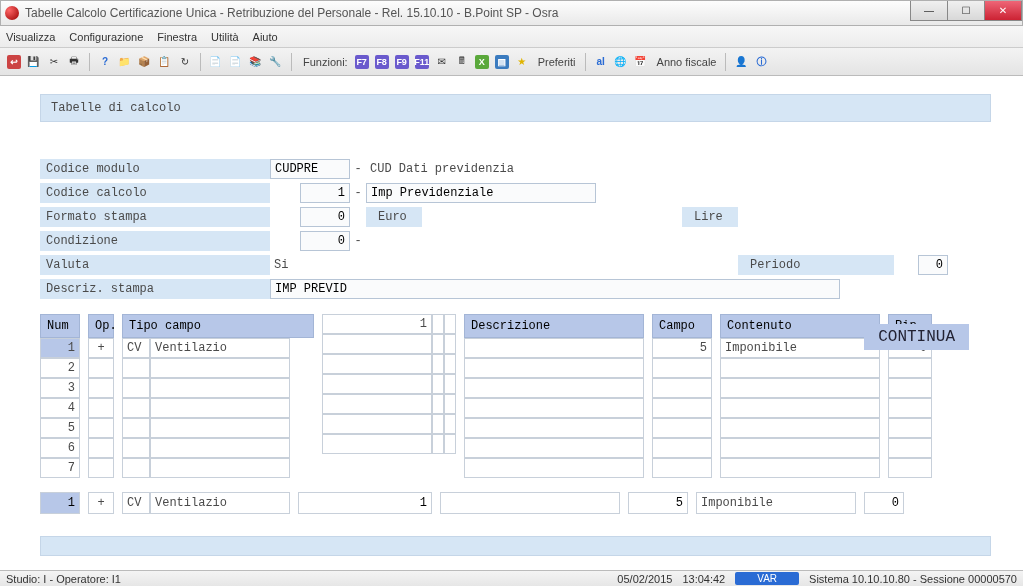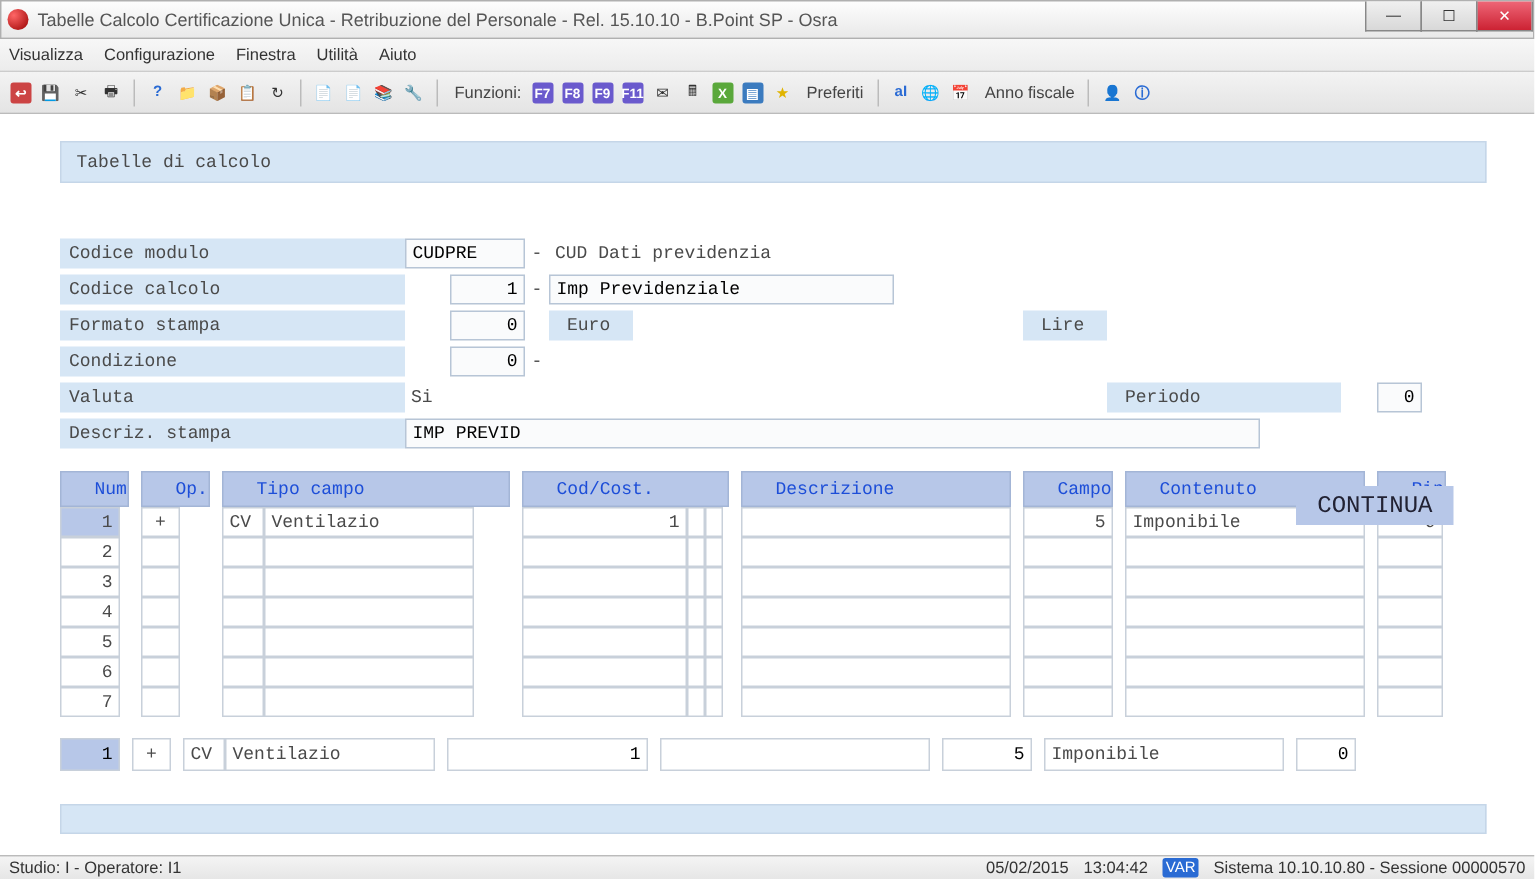--- a/index.html
+++ b/index.html
@@ -94,21 +94,21 @@
   .form-label { width: 230px; background:#d6e6f5; padding:3px 6px; border:0;}
   .field-sm { width:80px; height:20px; border:1px solid #b7c5d6; background:#fafbfc; text-align:right; padding:2px 4px; font-family:inherit; font-size:12px;}
   .field-md { width:230px; height:20px; border:1px solid #b7c5d6; background:#fafbfc; padding:2px 4px; font-family:inherit; font-size:12px;}
   .field-lg { width:570px; height:20px; border:1px solid #b7c5d6; background:#fafbfc; padding:2px 4px; font-family:inherit; font-size:12px;}
   .dash { width:16px; text-align:center;}
   .txt { padding:2px 4px;}
   .badge { background:#d6e6f5; padding:3px 12px;}
 
   .grid-wrap { margin-top:14px; display:flex; gap:8px;}
   .gcol { display:flex; flex-direction:column;}
-  .ghead { background:#b7c7e8; color:#1d4ed8; padding:4px 22px; border:1px solid #a3b5d6; font-family:"Courier New",monospace; font-size:12px; }
+  .ghead { background:#b7c7e8; color:#000000; padding:4px 6px; border:1px solid #a3b5d6; font-family:"Courier New",monospace; font-size:12px; }
   .gcell { height:20px; border:1px solid #c8d0da; background:#fff; padding:2px 4px; font-family:"Courier New",monospace; font-size:12px; display:flex; align-items:center;}
   .gcell.r { justify-content:flex-end;}
   .gcell.c { justify-content:center;}
   .w-num{width:40px;} .w-op{width:26px;} .w-cv{width:28px;} .w-tc{width:140px;}
   .w-cod{width:110px;} .w-flag{width:12px;} .w-desc{width:180px;} .w-campo{width:60px;}
   .w-cont{width:160px;} .w-rip{width:44px;}
 
   .edit-row { margin-top:14px; display:flex; gap:8px; align-items:center;}
   .ebox { border:1px solid #c8d0da; background:#fff; height:22px; padding:2px 4px; display:flex; align-items:center; font-family:"Courier New",monospace; font-size:12px;}
   .ebox.r{justify-content:flex-end;}
@@ -123,21 +123,21 @@
   .statusbar {
     position:absolute; bottom:0; left:0; right:0;
     height:16px;
     background:linear-gradient(#f4f4f4,#e6e6e6);
     border-top:1px solid #bbb;
     font-size:11px; color:#333;
     display:flex; align-items:center;
     padding: 0 6px;
   }
   .statusbar .right { margin-left:auto; display:flex; align-items:center; gap:10px;}
-  .var-badge { background:#2a6bd4; color:#fff; padding:1px 2px; font-size:10px; border-radius:2px;}
+  .var-badge { background:#2a6bd4; color:#fff; padding:1px 22px; font-size:10px; border-radius:2px;}
 </style>
 </head>
 <body>
 
 <div class="titlebar">
   <div class="app-icon"></div>
   <div class="title">Tabelle Calcolo Certificazione Unica - Retribuzione del Personale - Rel. 15.10.10 - B.Point SP - Osra</div>
   <div class="win-controls">
     <div class="win-btn">—</div>
     <div class="win-btn">☐</div>
@@ -299,23 +299,20 @@
           <div class="gcell w-cv"></div>
           <div class="gcell w-tc"></div>
         </div>
       <div style="display:flex;">
           <div class="gcell w-cv"></div>
           <div class="gcell w-tc"></div>
         </div>
     </div>
     <div class="gcol">
       <div style="display:flex;">
-          <div class="ghead" style="width:138px;">Cod/Cost.</div>
-        </div>
-      <div style="display:flex;">
           <div class="gcell w-cod r">1</div>
           <div class="gcell w-flag"></div>
           <div class="gcell w-flag"></div>
         </div>
       <div style="display:flex;">
           <div class="gcell w-cod"></div>
           <div class="gcell w-flag"></div>
           <div class="gcell w-flag"></div>
         </div>
       <div style="display:flex;">

